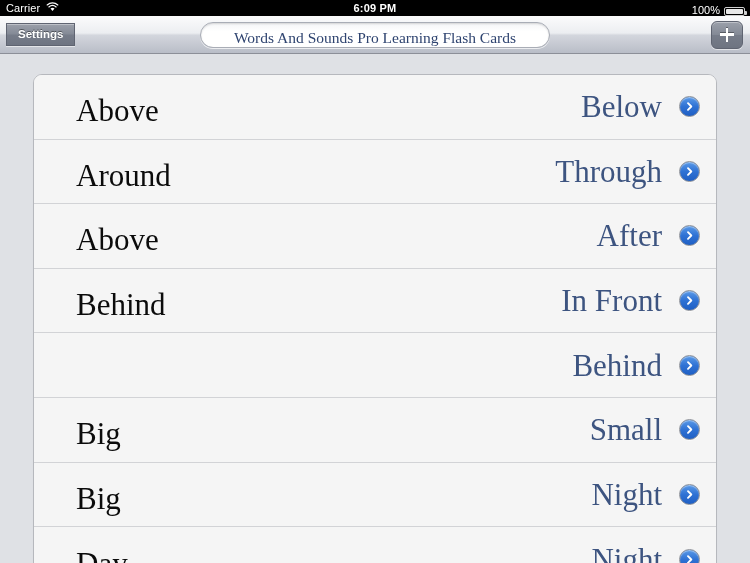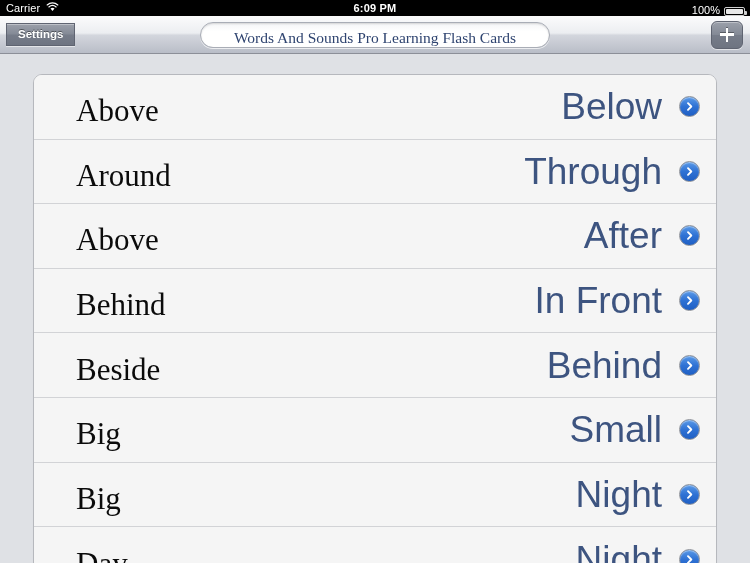--- a/index.html
+++ b/index.html
@@ -125,22 +125,22 @@
   .row:last-child { border-bottom: none; }
   .word-left {
     font-family: "Liberation Serif", serif;
     font-size: 31px;
     color: #0b0b0b;
     line-height: 1;
     margin-top: 8px;
   }
   .word-right {
     margin-left: auto;
-    font-family: Liberation Sans, sans-serif;
-    font-size: 37px;
+    font-family: Liberation Serif, serif;
+    font-size: 31px;
     color: #3d5480;
     line-height: 1;
   }
   .disclosure {
     width: 54px;
     display: flex; align-items: center; justify-content: center;
     flex: 0 0 54px;
   }
   .disc-circle {
     width: 21px; height: 21px; border-radius: 50%;
@@ -233,21 +233,20 @@
     <span class="disclosure">
       <span class="disc-circle">
         <svg class="chev" width="11" height="11" viewBox="0 0 11 11">
           <path d="M4 2.2 L7.3 5.5 L4 8.8" stroke="#ffffff" stroke-width="1.9" fill="none" stroke-linecap="round" stroke-linejoin="round"></path>
         </svg>
       </span>
     </span>
   </div>
 
   <div class="row">
-    <span class="word-left">Beside</span>
     <span class="word-right">Behind</span>
     <span class="disclosure">
       <span class="disc-circle">
         <svg class="chev" width="11" height="11" viewBox="0 0 11 11">
           <path d="M4 2.2 L7.3 5.5 L4 8.8" stroke="#ffffff" stroke-width="1.9" fill="none" stroke-linecap="round" stroke-linejoin="round"></path>
         </svg>
       </span>
     </span>
   </div>
 

